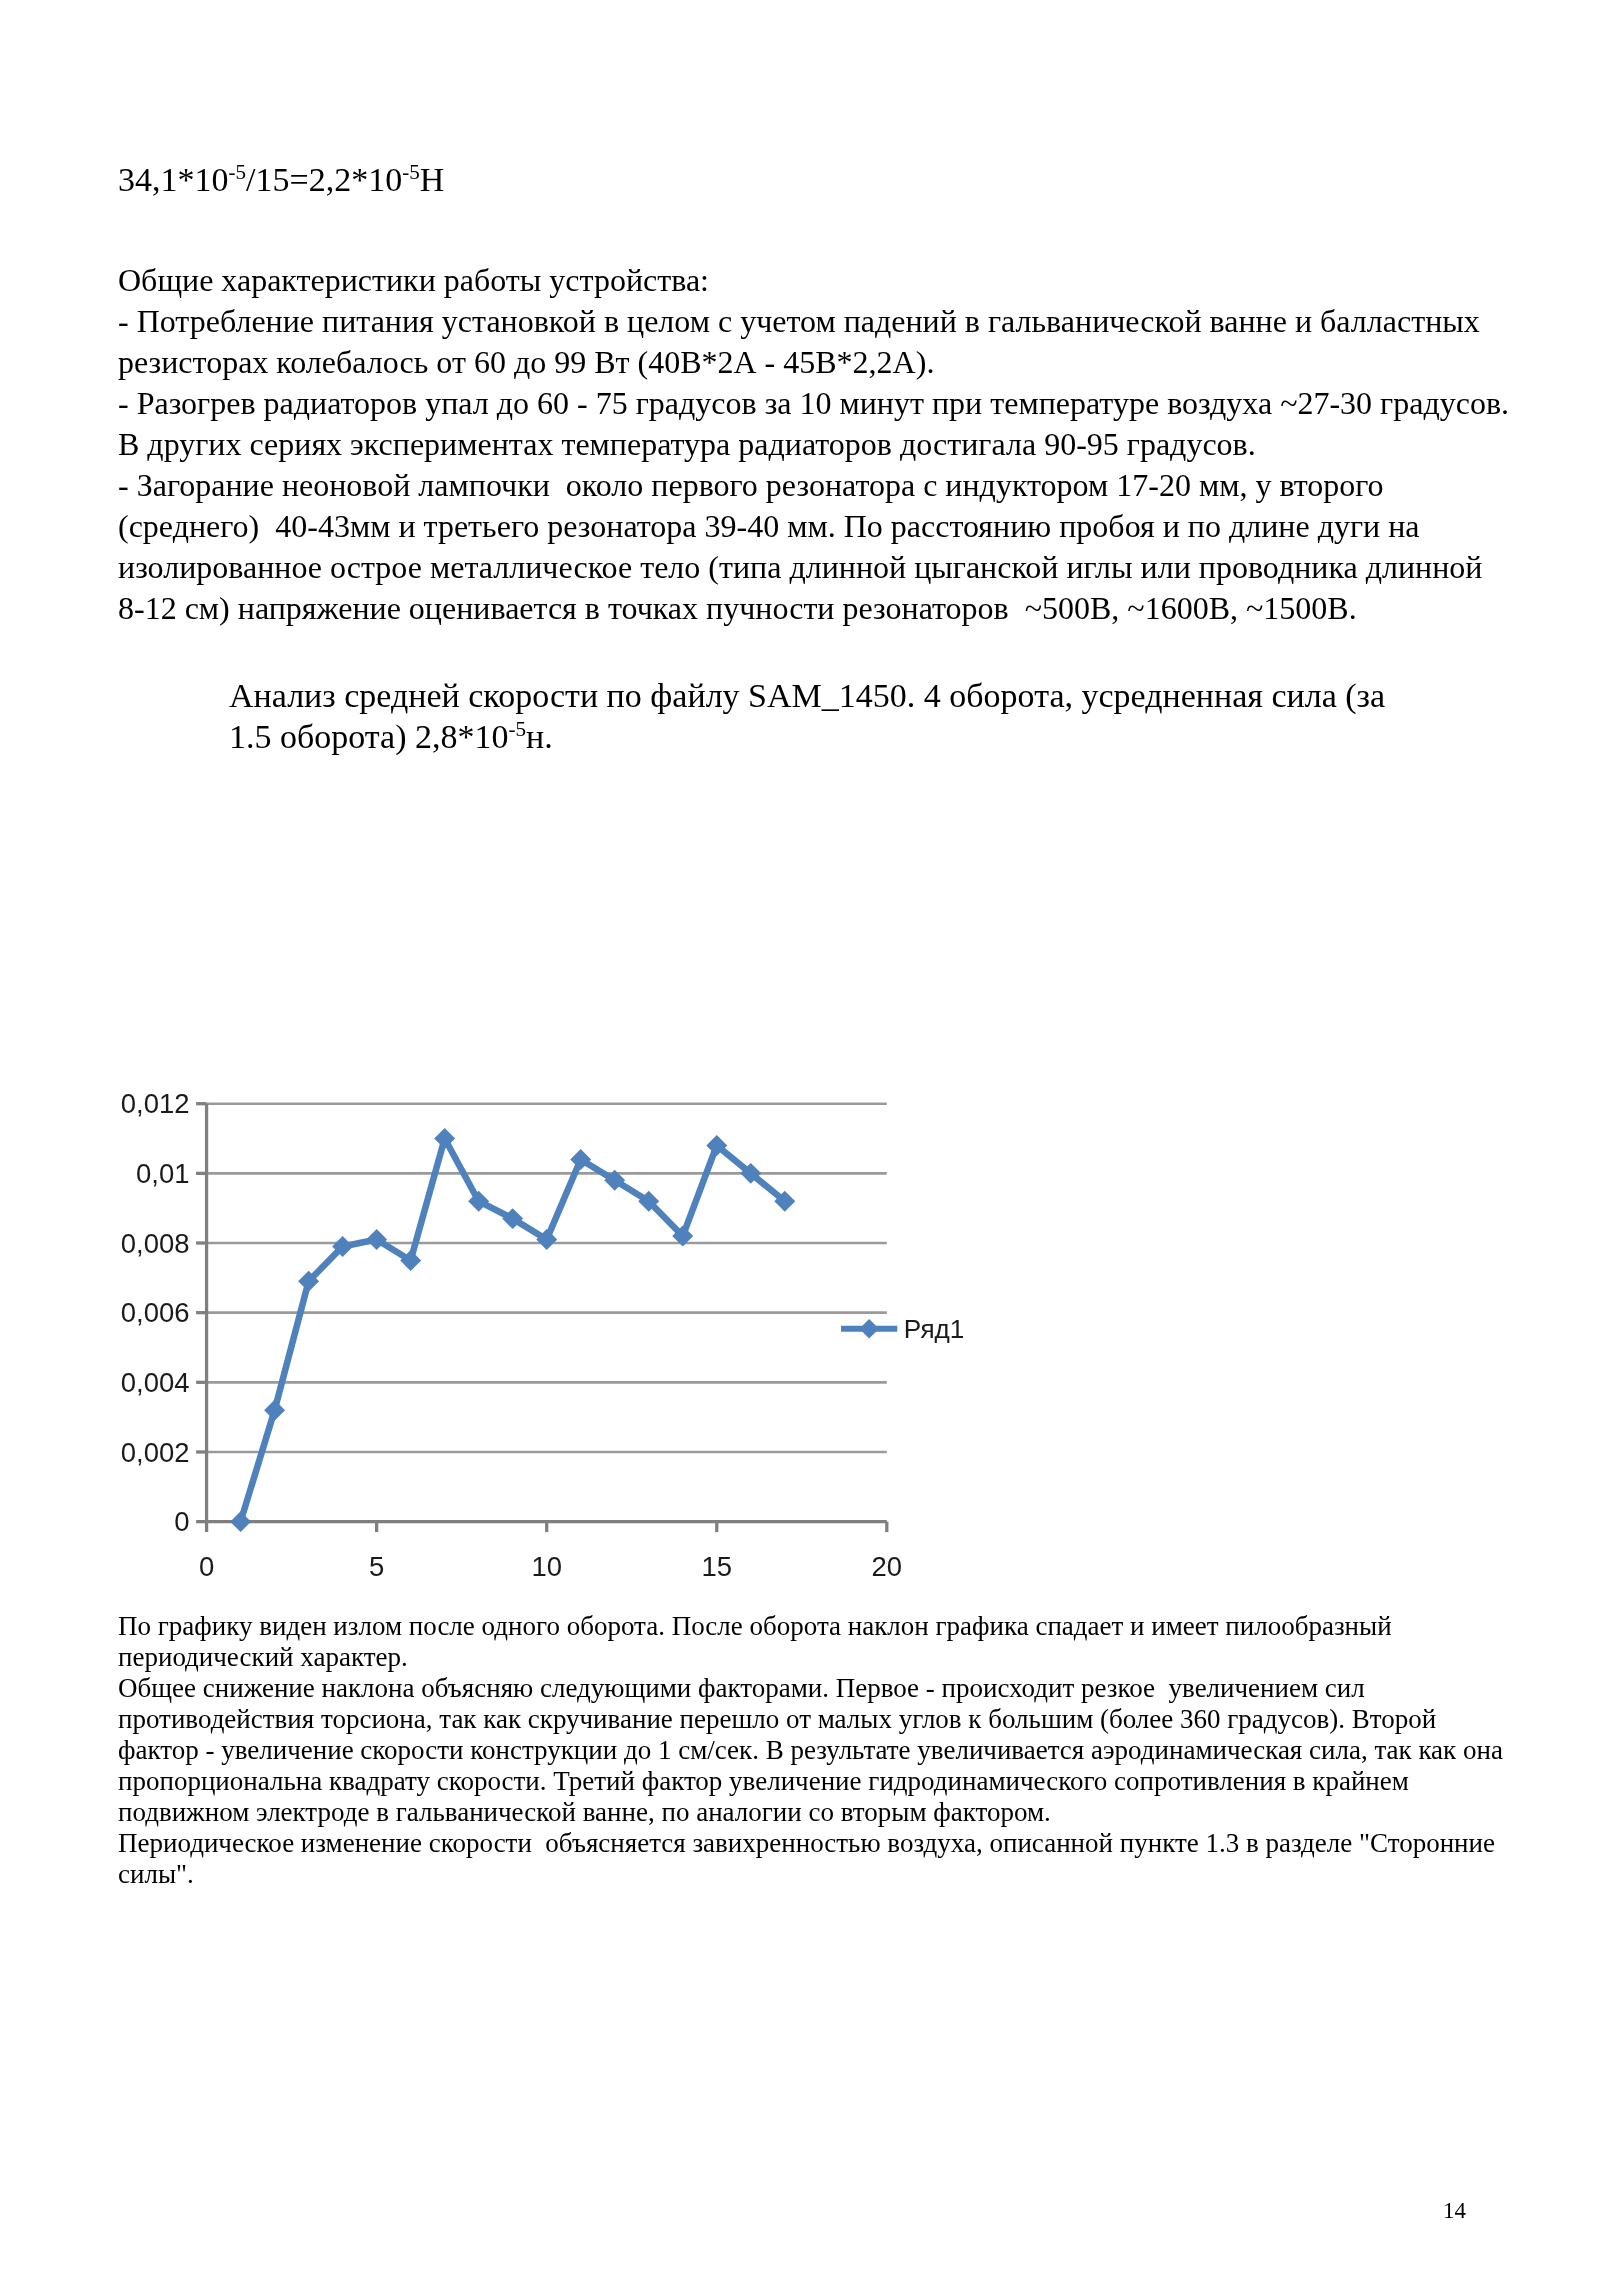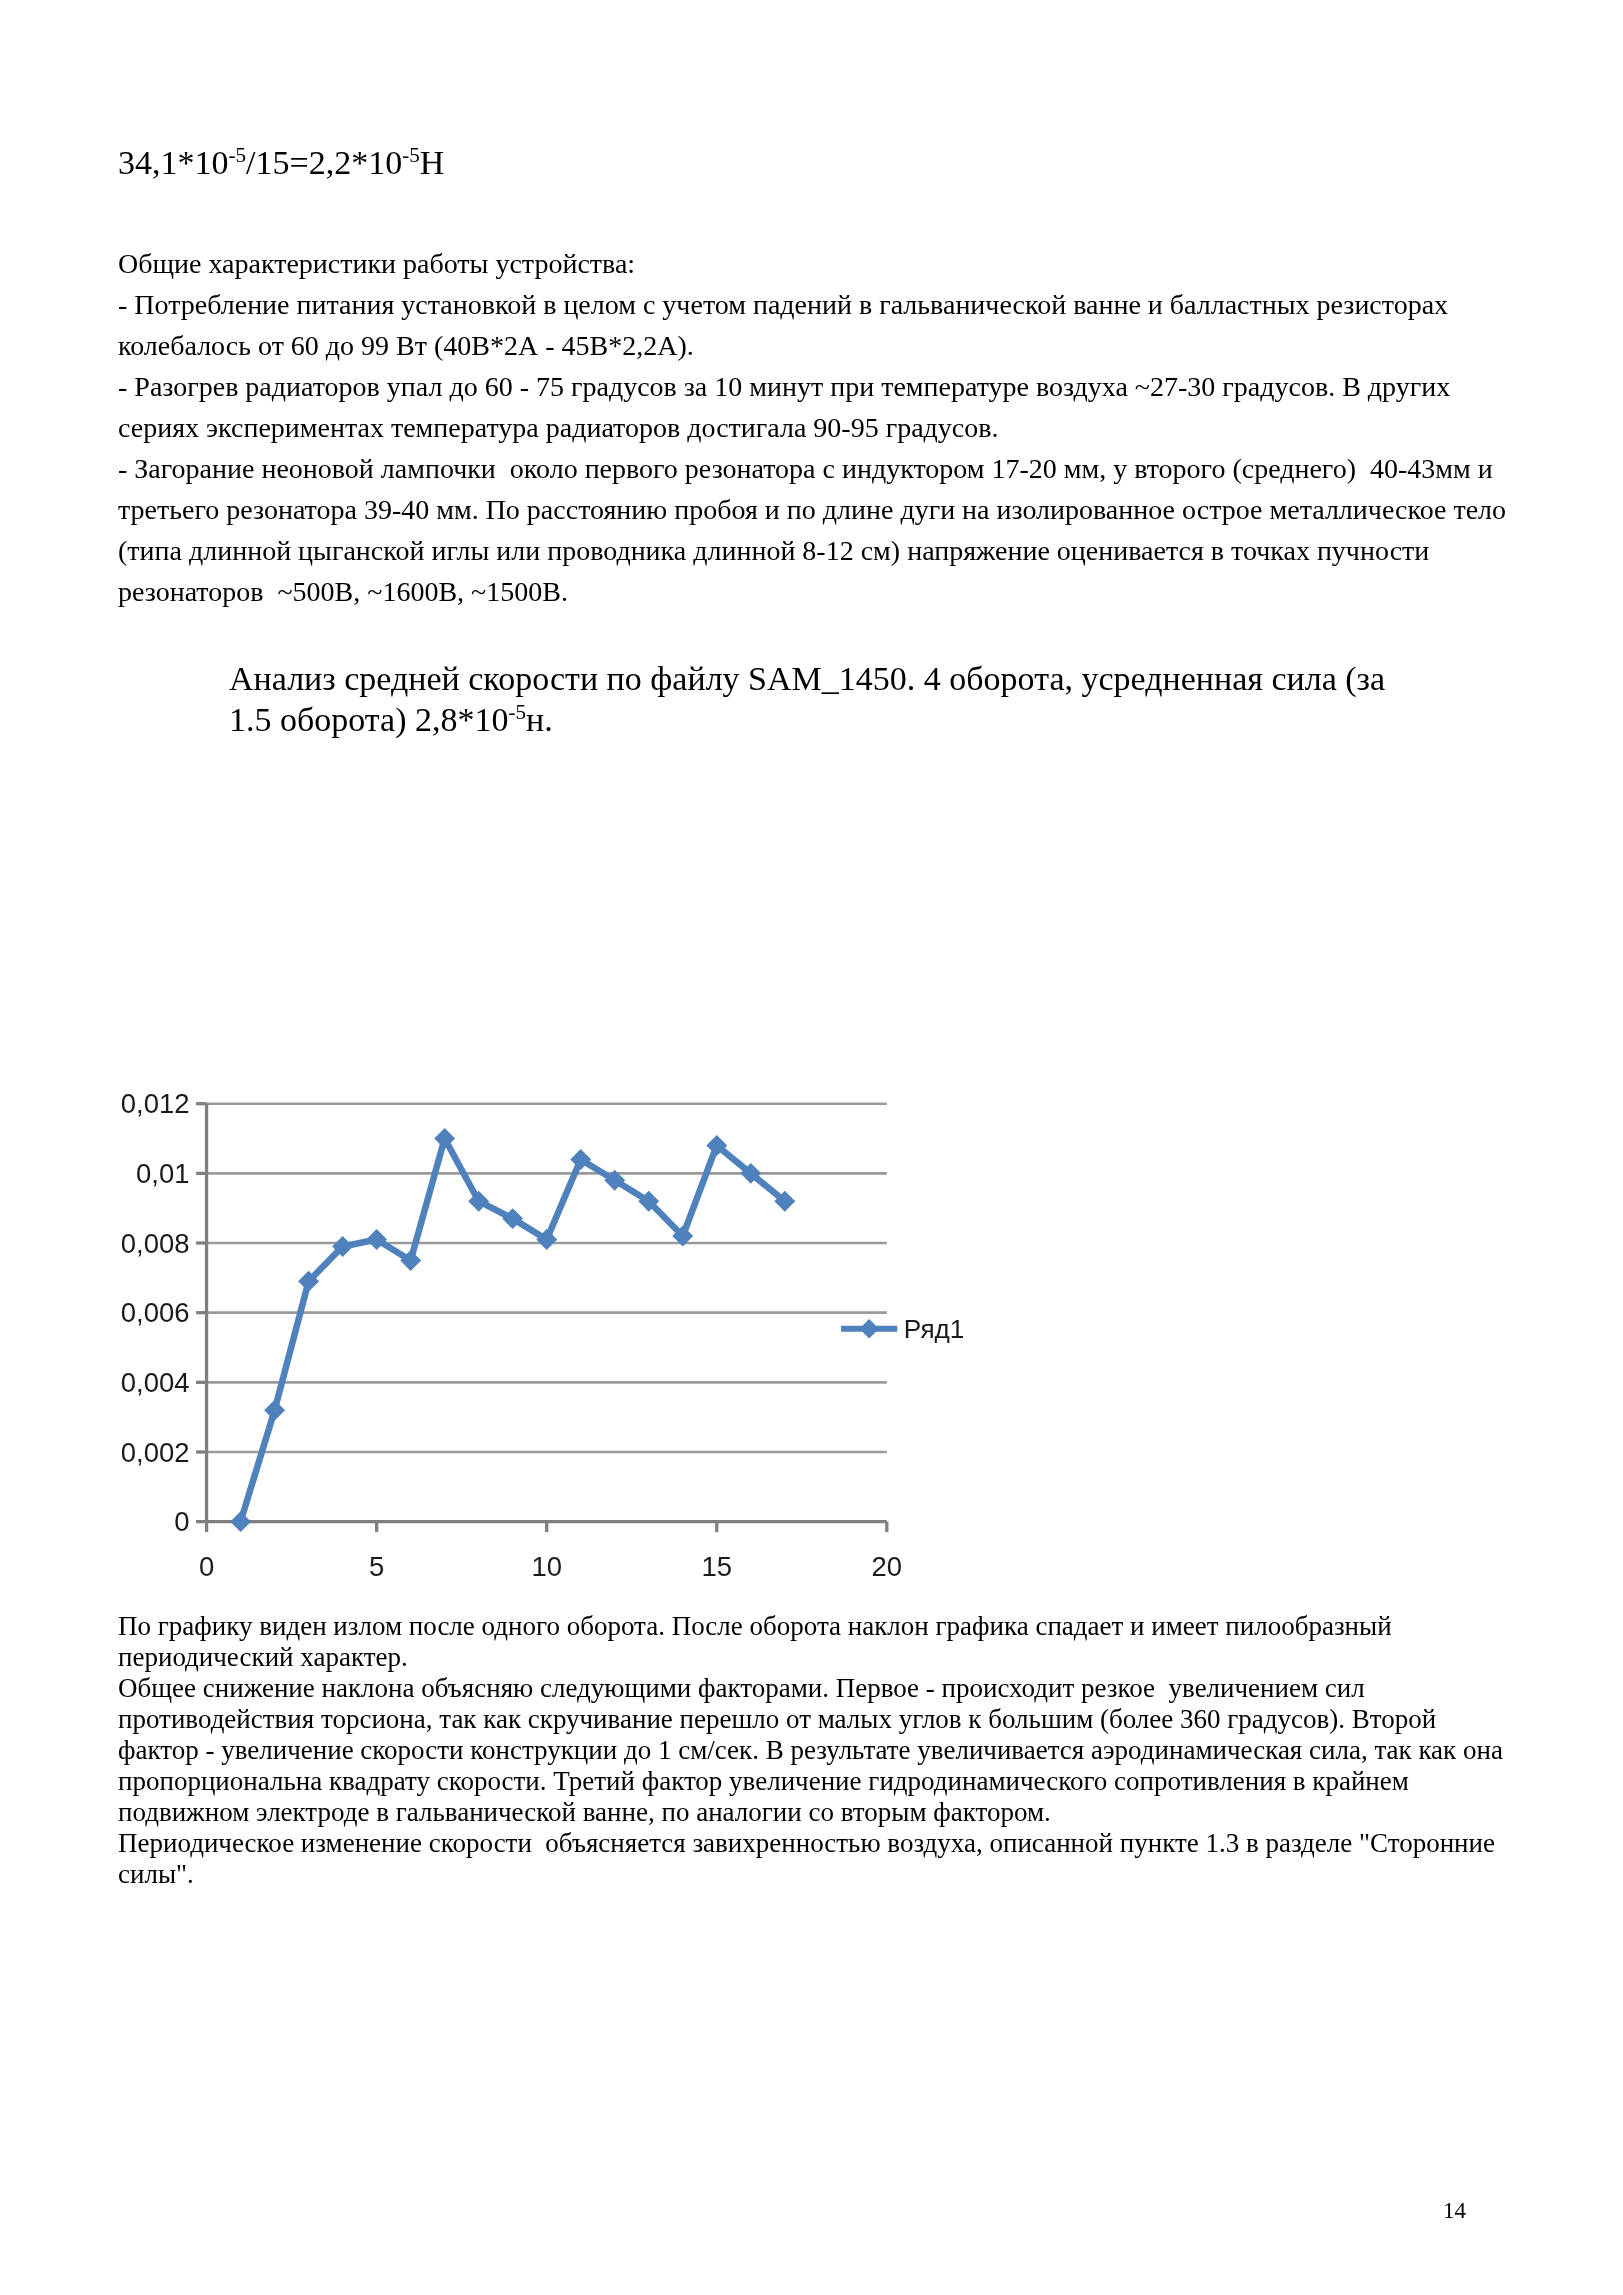--- a/index.html
+++ b/index.html
@@ -1,21 +1,21 @@
 <!DOCTYPE html>
 <html style="font-size:10.5px"><head>
 <meta charset="utf-8">
 <style>
   html,body{margin:0;padding:0;background:#ffffff;}
   .page{position:relative;width:1623px;height:2295px;background:#ffffff;overflow:hidden;
         font-family:"Liberation Serif", serif;color:#000000;}
-  .content{position:absolute;left:118px;top:142px;width:1394px;}
+  .content{position:absolute;left:118px;top:159px;width:1394px;}
   .formula{font-size:34px;line-height:41px;margin-bottom:60px;white-space:pre-wrap;}
   .formula sup, .caption sup{font-size:0.62em;vertical-align:super;line-height:0;}
-  .para{font-size:28px;line-height:41px;white-space:pre-wrap;}
+  .para{font-size:32px;line-height:41px;white-space:pre-wrap;}
   .caption{font-size:34px;line-height:41px;margin-top:46px;margin-left:111px;width:1171px;white-space:pre-wrap;}
   .chart-wrap{position:absolute;left:98px;top:1067px;width:883px;height:543px;}
   .notes{position:absolute;left:118px;top:1611px;width:1394px;}
   .note-para{font-size:27px;line-height:31px;white-space:pre-wrap;}
   .page-number{position:absolute;left:1443px;top:2191px;font-size:23px;line-height:39px;}
 </style>
 </head>
 <body>
 
 <div class="page">

